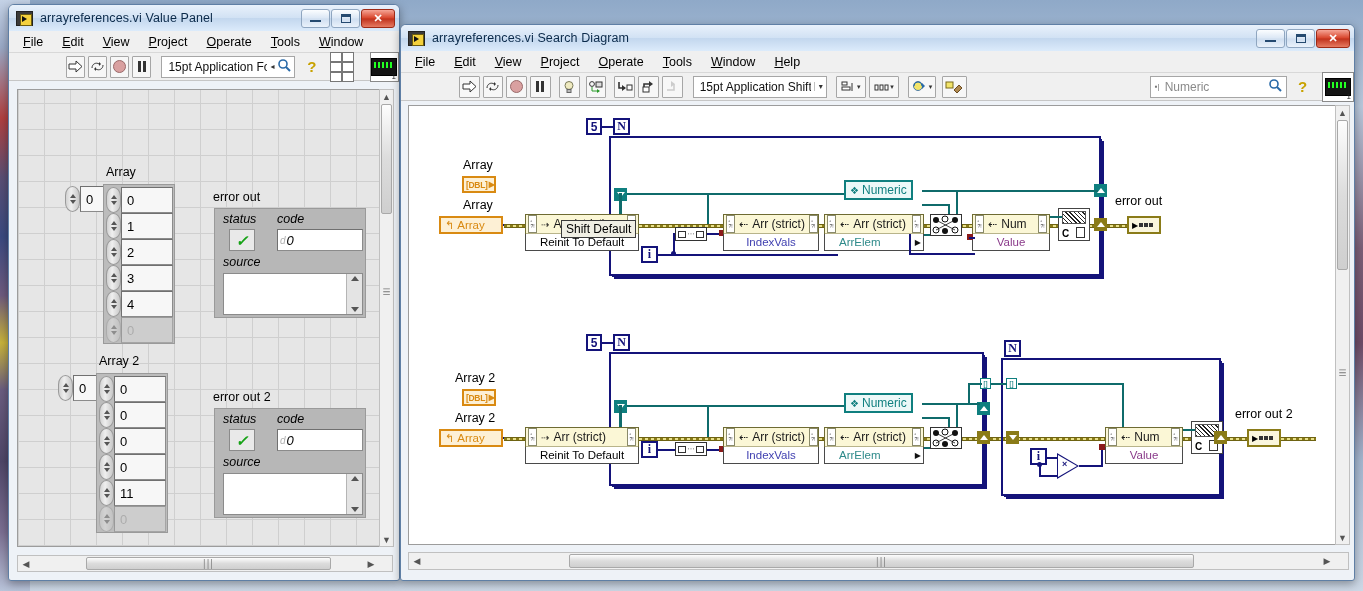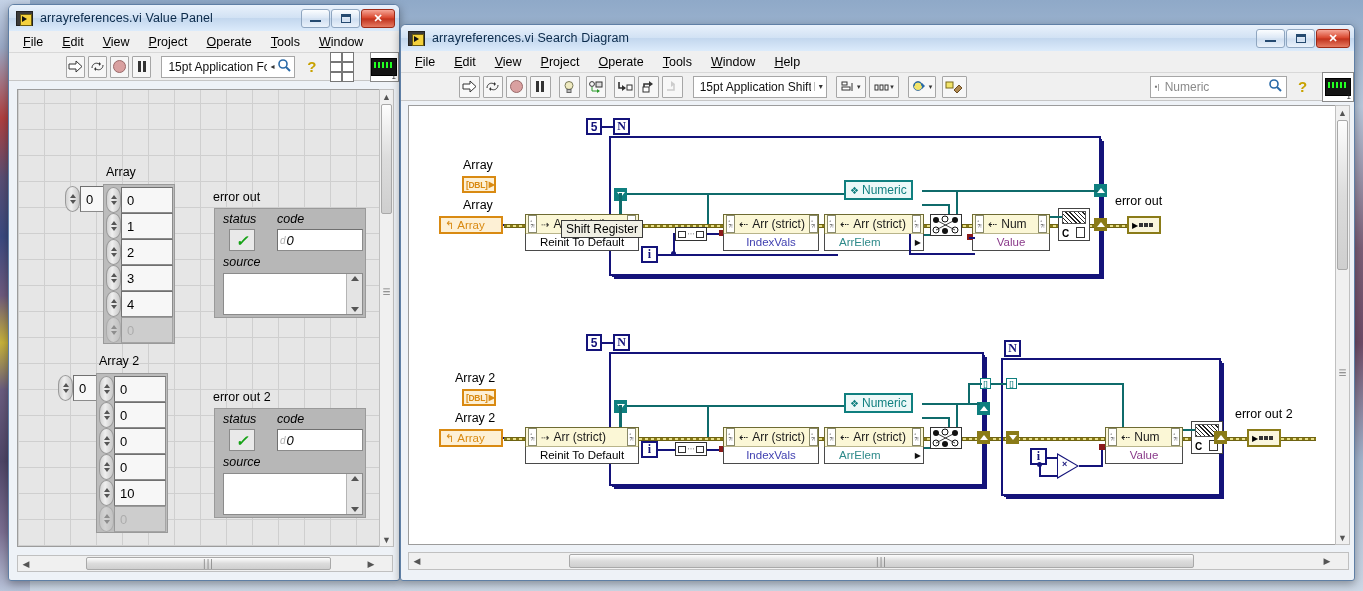--- a/index.html
+++ b/index.html
@@ -462,21 +462,21 @@
             <i class="up"></i>
             <i class="dn"></i>
           </div>
         <div class="numbox" style="left:15px;top:0;width:52px;height:26px">0</div>
       </div>
       <div class="arr-cell" style="left:2px;top:106px">
         <div class="spin" style="left:0;top:0">
             <i class="up"></i>
             <i class="dn"></i>
           </div>
-        <div class="numbox" style="left:15px;top:0;width:52px;height:26px">10</div>
+        <div class="numbox" style="left:15px;top:0;width:52px;height:26px">11</div>
       </div>
       <div class="arr-cell" style="left:2px;top:132px;opacity:.45">
         <div class="spin" style="left:0;top:0">
             <i class="up"></i>
             <i class="dn"></i>
           </div>
         <div class="numbox dim" style="left:15px;top:0;width:52px;height:26px;background:#e3e3e3">0</div>
       </div>
     </div>
 
@@ -688,21 +688,21 @@
     <div class="prop-node" style="left:116px;top:108px;width:114px">
       <div class="prop-title">
         <span class="term-l">▫<br>?!</span>
         <span style="font-size:10px">⇢</span>
         <span>Arr (strict)</span>
         <span class="term-r" style="margin-left:auto">▫<br>?!</span>
       </div>
       <div class="prop-body" style="background:#fff;border:1px solid #4a4a4a;border-top:0;margin:0 -1px -1px -1px">Reinit To Default</div>
     </div>
 
-    <div class="tooltip" style="left:152px;top:114px">Shift Register</div>
+    <div class="tooltip" style="left:152px;top:114px">Shift Default</div>
 
     <div class="loopI" style="left:232px;top:140px">
         <span>i</span>
       </div>
     <div class="wire" style="left:249px;top:148px;width:180px;height:2px"></div>
     <div class="dot" style="left:262px;top:145px"></div>
     <div class="wire" style="left:264px;top:127px;width:2px;height:21px"></div>
     <div class="idx-conv" style="left:266px;top:121px">
         <b></b>
         <span style="font-size:7px">⋯</span>

